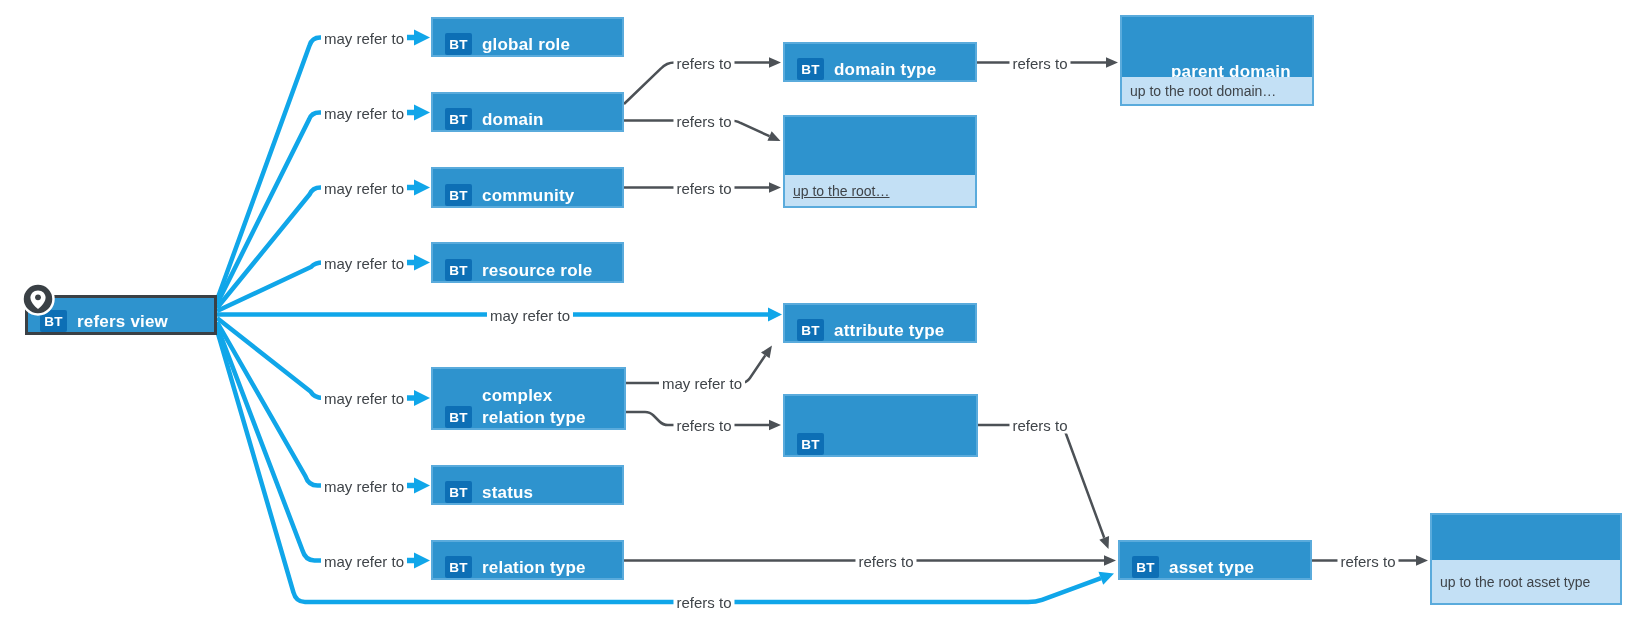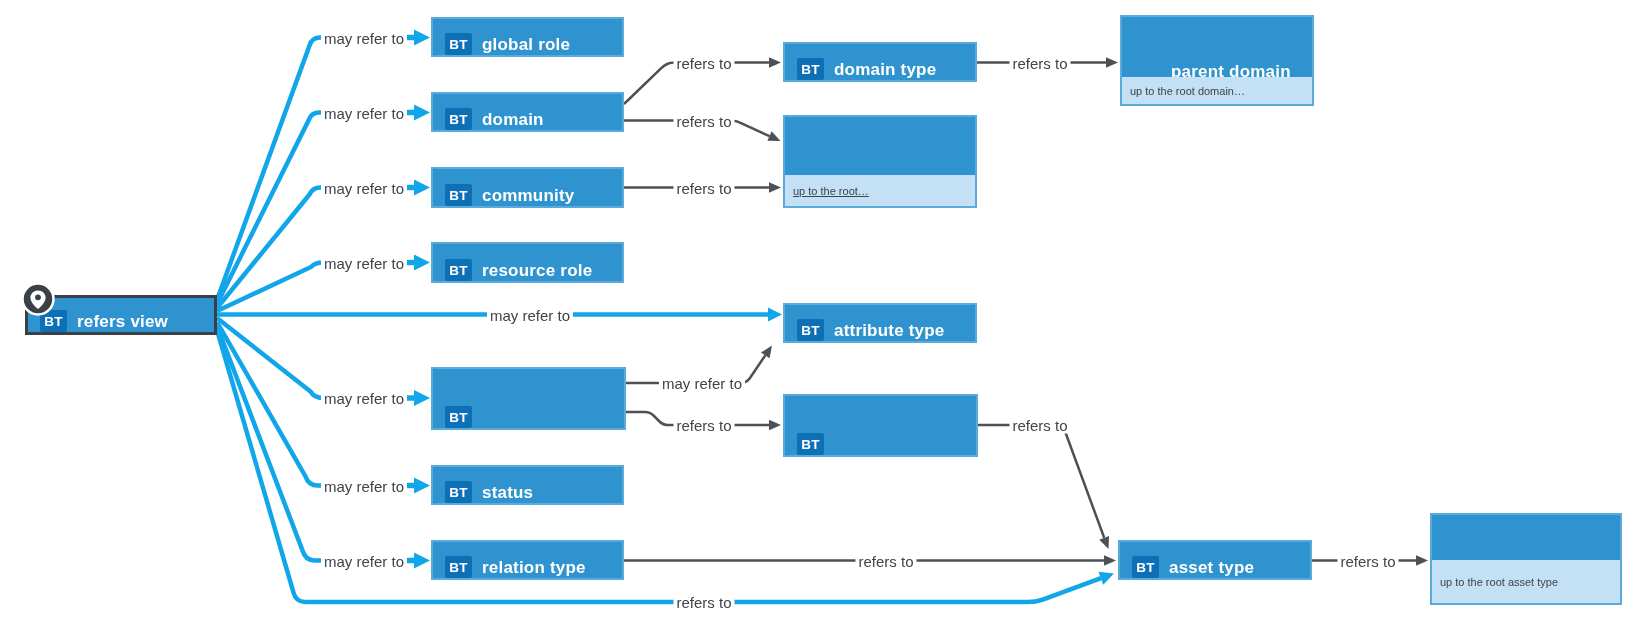--- a/index.html
+++ b/index.html
@@ -16,21 +16,21 @@
     color:var(--label-text);font-size:15px;line-height:17px;padding:0 3px;white-space:nowrap;}
   .node{position:absolute;box-sizing:border-box;background:var(--node-fill);
     border:2px solid var(--node-border);display:flex;align-items:flex-end;cursor:pointer;}
   .node.selected{border:3px solid var(--selected-border);}
   .badge{flex:0 0 auto;width:27px;height:22px;background:var(--badge-fill);color:var(--node-text);
     border-radius:2px;display:flex;align-items:center;justify-content:center;
     font-size:13.5px;font-weight:bold;margin-left:12px;letter-spacing:.3px;}
   .node-label{color:var(--node-text);font-size:17px;font-weight:bold;line-height:21.5px;
     margin-left:10px;padding-right:6px;letter-spacing:.2px;}
   .subnote{position:absolute;left:0;right:0;bottom:0;background:var(--sub-fill);color:var(--sub-text);
-    font-size:11px;display:flex;align-items:center;padding:0 8px;white-space:nowrap;overflow:hidden;}
+    font-size:14px;display:flex;align-items:center;padding:0 8px;white-space:nowrap;overflow:hidden;}
   .pin{position:absolute;left:-10px;top:-20px;}
 </style>
 </head>
 <body>
 
 <div id="canvas">
   <svg id="edge-layer" width="1640" height="638">
       <path d="M217,300 L309.5,45.5 Q312,37.5 320,37.5 L402,37.5" class="edge-line edge-cyan"></path>
       <path d="M0,0 L-16,-8 L-16,-2.8 L-26,-2.8 L-26,2.8 L-16,2.8 L-16,8 Z" transform="translate(430,37.5) rotate(0)" class="fill-cyan"></path>
       <path d="M217,304 L309,119.5 Q311.5,112.5 319.5,112.5 L402,112.5" class="edge-line edge-cyan"></path>
@@ -109,20 +109,21 @@
       <div class="node" style="left: 431px; top: 167px; width: 193px; height: 41px; padding-top: 7px;">
         <span class="badge">BT</span>
         <span class="node-label">community</span>
       </div>
       <div class="node" style="left: 431px; top: 242px; width: 193px; height: 41px; padding-top: 7px;">
         <span class="badge">BT</span>
         <span class="node-label">resource role</span>
       </div>
       <div class="node" style="left: 431px; top: 367px; width: 195px; height: 63px; padding-top: 9px;">
         <span class="badge">BT</span>
+        <span class="node-label">complex relation type</span>
       </div>
       <div class="node" style="left: 431px; top: 465px; width: 193px; height: 40px; padding-top: 7px;">
         <span class="badge">BT</span>
         <span class="node-label">status</span>
       </div>
       <div class="node" style="left: 431px; top: 540px; width: 193px; height: 40px; padding-top: 7px;">
         <span class="badge">BT</span>
         <span class="node-label">relation type</span>
       </div>
       <div class="node" style="left: 783px; top: 42px; width: 194px; height: 40px; padding-top: 7px;">

